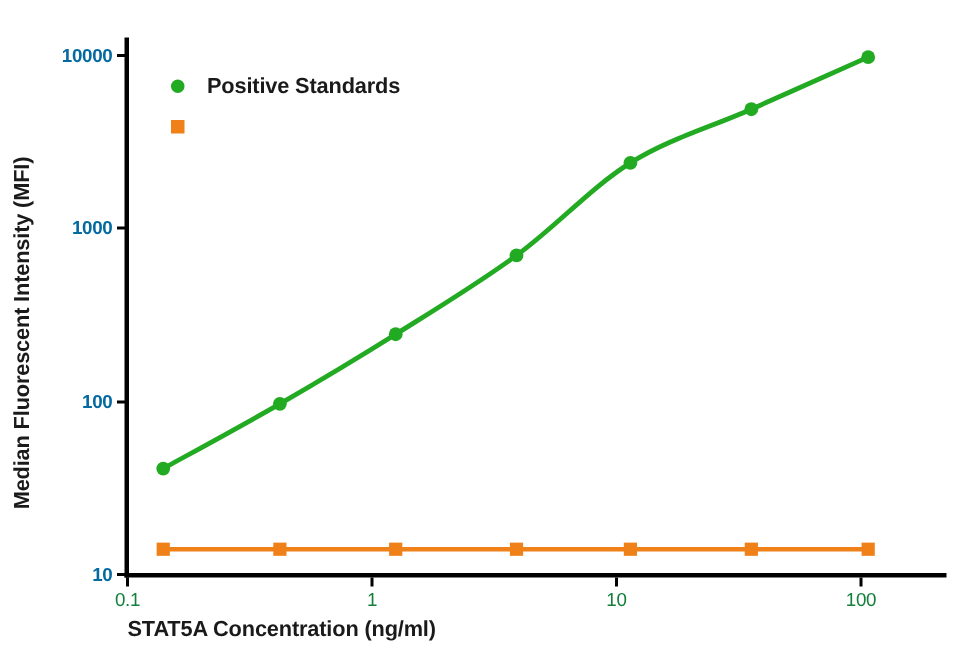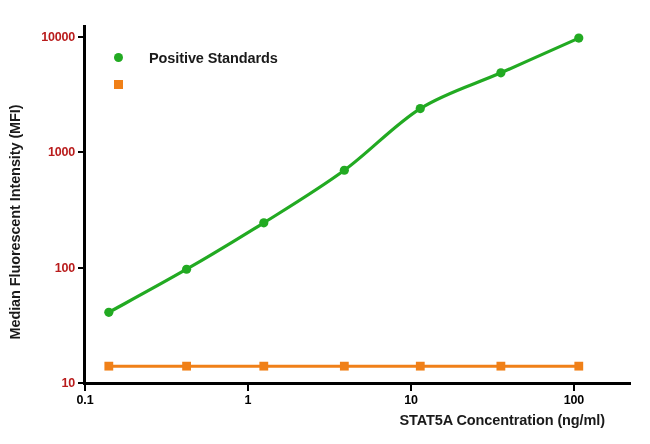--- a/index.html
+++ b/index.html
@@ -35,21 +35,21 @@
     font-size: 14.5px;
     font-weight: bold;
     color: #1a1a1a;
     letter-spacing: -0.1px;
   }
   .x-axis-title {
     position: absolute;
     left: 85px;
     top: 412px;
     width: 520px;
-    text-align: right;
+    text-align: left;
     font-size: 14.5px;
     font-weight: bold;
     color: #1a1a1a;
     letter-spacing: -0.1px;
   }
   
   .axis-line-y {
     position: absolute;
     left: 83px;
     top: 25px;
@@ -71,21 +71,21 @@
     right: 0px;
     width: 7px;
     height: 2px;
     background: #000000;
   }
   .ytick-label {
     position: absolute;
     right: 10px;
     font-size: 12.5px;
     font-weight: bold;
-    color: #b91c1c;
+    color: #0369a1;
     white-space: nowrap;
     transform: translateY(-50%);
     letter-spacing: -0.2px;
   }
   .ytick-wrap {
     position: absolute;
     left: 0;
     width: 85px;
     height: 0;
   }
@@ -93,22 +93,22 @@
     position: absolute;
     top: 0px;
     width: 2px;
     height: 6px;
     background: #000000;
   }
   .xtick-label {
     position: absolute;
     top: 8px;
     font-size: 12.5px;
-    font-weight: bold;
-    color: #000000;
+    font-weight: normal;
+    color: #15803d;
     white-space: nowrap;
     transform: translateX(-50%);
     letter-spacing: -0.2px;
   }
   .xtick-wrap {
     position: absolute;
     top: 385px;
     left: 0;
     width: 0;
     height: 0;
@@ -118,21 +118,21 @@
     position: absolute;
     left: 114px;
     top: 48px;
     display: flex;
     flex-direction: column;
     gap: 8px;
   }
   .legend-row {
     display: flex;
     align-items: center;
-    gap: 26px;
+    gap: 15px;
     height: 19px;
   }
   .legend-marker-circle {
     width: 9px;
     height: 9px;
     border-radius: 50%;
   }
   .legend-marker-square {
     width: 9px;
     height: 9px;

